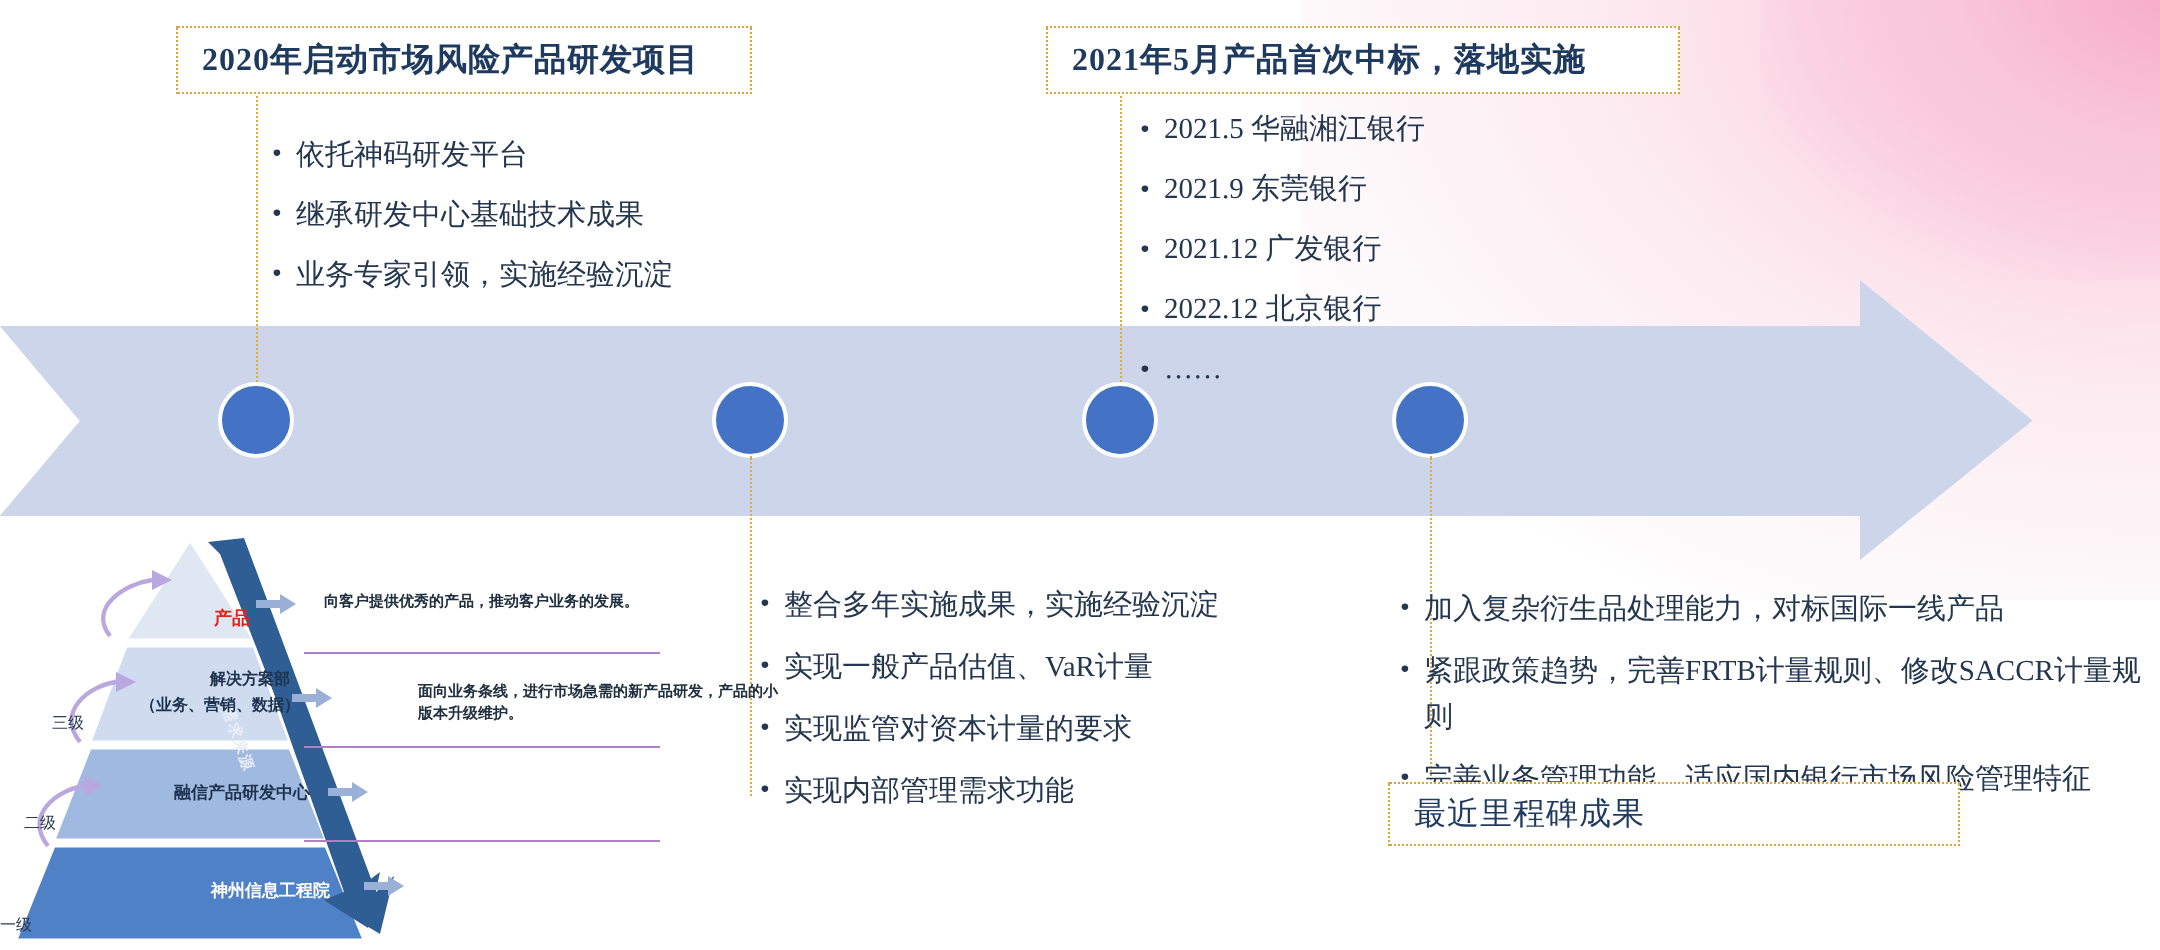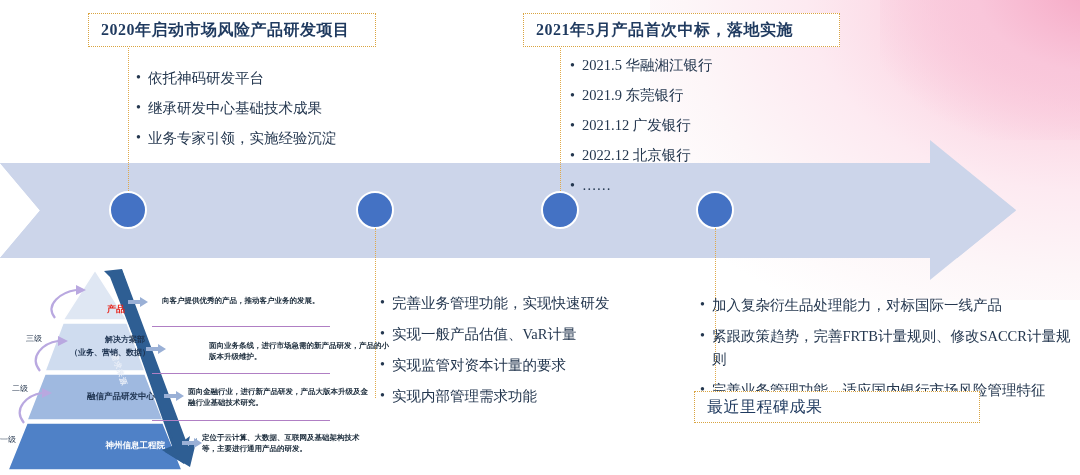--- a/index.html
+++ b/index.html
@@ -59,20 +59,21 @@
     position:absolute;width:38px;height:38px;border-radius:50%;
     background:#4472c4;border:2px solid #ffffff;box-sizing:border-box;
   }
 
   
   .pyr{position:absolute;left:0;top:268px;width:350px;height:207px;}
   .plabel{
     position:absolute;font-size:8px;color:#2a3b52;
     font-family:Liberation Mono, monospace;
     white-space:nowrap;
+    margin-top:23px;
   }
   .ptier-text{
     position:absolute;text-align:right;white-space:nowrap;
     font-family:"Liberation Sans","DejaVu Sans",sans-serif;
     font-weight:bold;
   }
   .pdesc{
     position:absolute;font-size:7.5px;line-height:11px;color:#20303f;
     font-family:Liberation Sans, sans-serif;
     font-weight:bold;width:185px;padding-left:10px;
@@ -149,21 +150,21 @@
     </div>
     <div class="li">
       <span class="dot">•</span>
       <span class="txt">……</span>
     </div>
   </div>
 
   <div class="bullets" style="left:380px;top:292px;width:290px;line-height:23px;">
     <div class="li">
       <span class="dot">•</span>
-      <span class="txt">完善业务管理功能，实现快速研发</span>
+      <span class="txt">整合多年实施成果，实施经验沉淀</span>
     </div>
     <div class="li">
       <span class="dot">•</span>
       <span class="txt">实现一般产品估值、VaR计量</span>
     </div>
     <div class="li">
       <span class="dot">•</span>
       <span class="txt">实现监管对资本计量的要求</span>
     </div>
     <div class="li">
@@ -242,19 +243,17 @@
 
     <div class="ptier-text" style="left:25px;top:172px;width:140px;font-size:8.5px;color:#ffffff;">神州信息工程院</div>
 
     
     <div class="pdesc" style="left:152px;top:27px;">向客户提供优秀的产品，推动客户业务的发展。</div>
     <div class="prule" style="left:152px;top:58px;"></div>
 
     <div class="pdesc" style="left:178px;top:72px;margin-left:21px;">面向业务条线，进行市场急需的新产品研发，产品的小版本升级维护。</div>
     <div class="prule" style="left:152px;top:105px;"></div>
 
-    <div class="pdesc" style="left:178px;top:118px;">面向金融行业，进行新产品研发，产品大版本升级及金融行业基础技术研究。</div>
     <div class="prule" style="left:152px;top:152px;"></div>
 
-    <div class="pdesc" style="left:192px;top:164px;width:170px;">定位于云计算、大数据、互联网及基础架构技术等，主要进行通用产品的研发。</div>
   </div>
 
 </div>
 
 </body></html>

